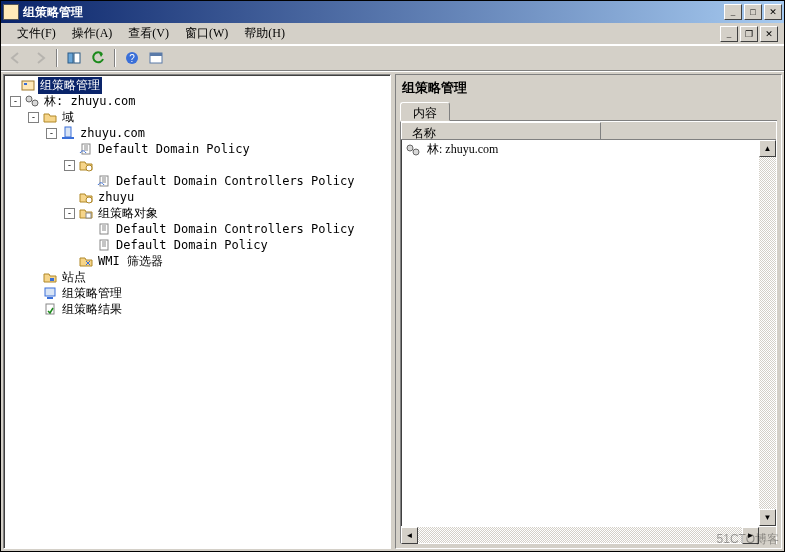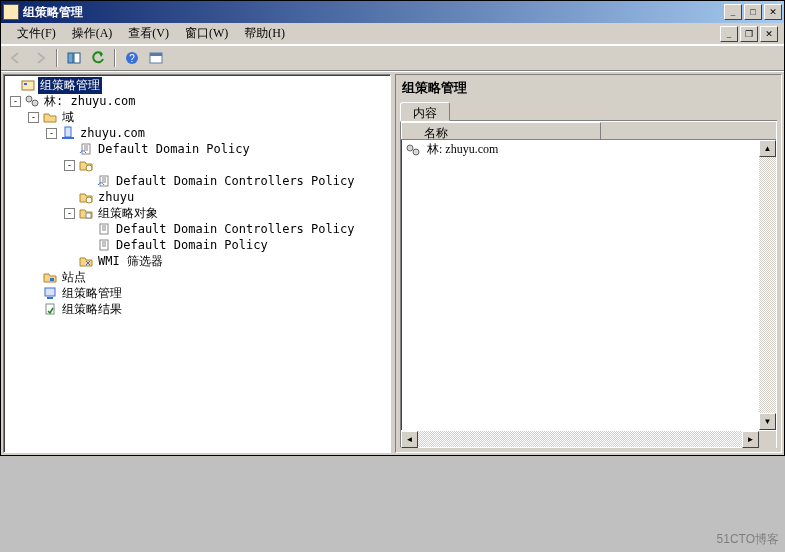--- a/index.html
+++ b/index.html
@@ -8,21 +8,21 @@
     font-family: "SimSun", "宋体", serif;
     font-size: 12px;
     background: #c0c0c0;
     width: 785px;
     height: 552px;
     overflow: hidden;
     position: relative;
   }
   .window {
     width: 785px;
-    height: 456px;
+    height: 552px;
     background: #d4d0c8;
     border: 1px solid #000;
     display: flex;
     flex-direction: column;
   }
   .titlebar {
     height: 22px;
     background: linear-gradient(to right, #0a246a, #a6caf0);
     color: #fff;
     display: flex;
@@ -142,21 +142,21 @@
     position: relative;
     display: flex; flex-direction: column;
   }
   .col-header {
     height: 18px;
     background: #d4d0c8;
     border-bottom: 1px solid #808080;
     display: flex;
   }
   .col-header .col {
-    padding: 2px 22px;
+    padding: 2px 10px;
     border-right: 1px solid #808080;
     border-top: 1px solid #fff;
     border-left: 1px solid #fff;
     flex: 0 0 auto;
     width: 200px;
   }
   .list-body { flex: 1; overflow: hidden; position: relative; }
   .list-row {
     display: flex; align-items: center;
     padding: 1px 4px;

